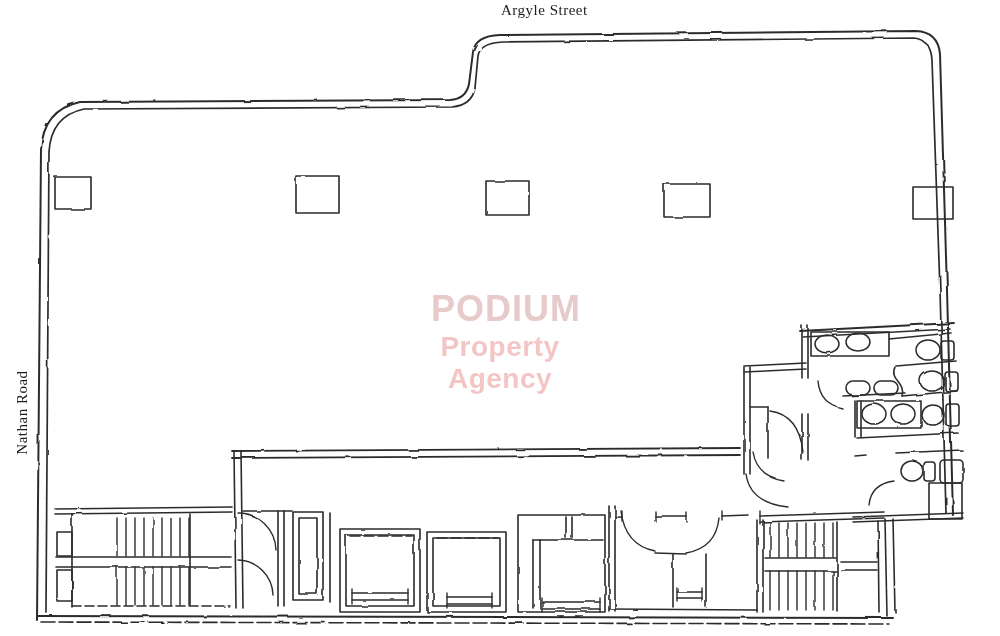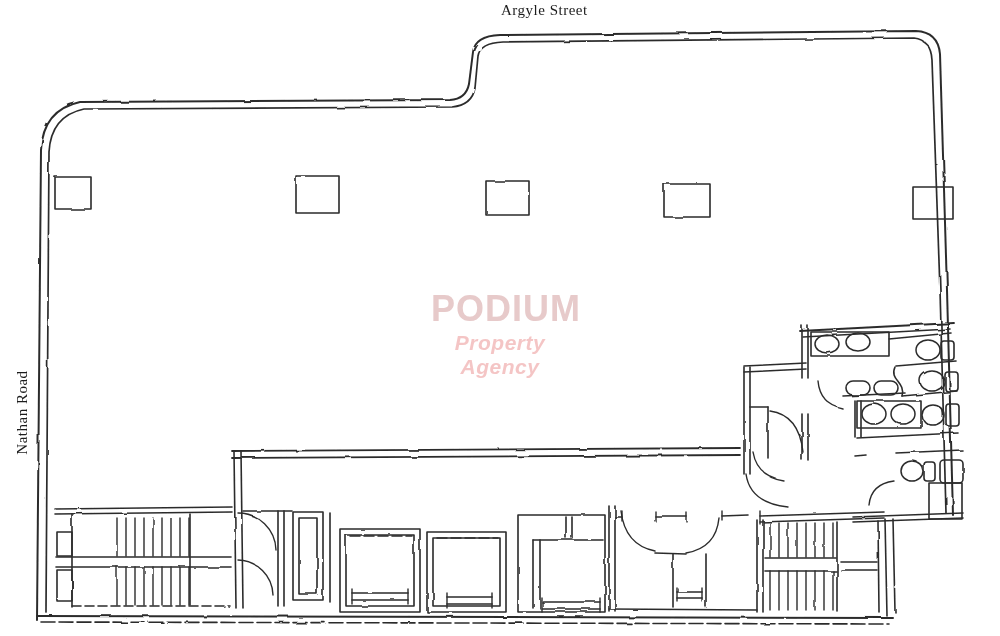--- a/index.html
+++ b/index.html
@@ -5,21 +5,21 @@
   html,body{margin:0;padding:0;background:#ffffff;}
   body{width:1000px;height:636px;position:relative;overflow:hidden;
        font-family:"Liberation Serif", serif;}
   #stage{position:absolute;inset:0;width:884px;height:636px;}
   svg{position:absolute;left:0;top:0;}
   .label{position:absolute;color:#1c1c1c;font-size:15px;letter-spacing:.5px;white-space:nowrap;}
   .label-vert{transform:rotate(-90deg);transform-origin:center center;text-align:center;}
   .wm{position:absolute;text-align:center;font-family:"Liberation Sans", sans-serif;
       user-select:none;pointer-events:none;}
   .wm-title{font-weight:bold;font-size:36px;letter-spacing:1px;}
-  .wm-sub{font-size:21px;letter-spacing:.5px;font-weight:bold;opacity:.85;font-style:italic;}
+  .wm-sub{font-size:28px;letter-spacing:.5px;font-weight:bold;opacity:.85;}
 </style>
 </head>
 <body>
 
 <div id="stage">
 
   <svg width="1000" height="636" viewBox="0 0 1000 636" xmlns="http://www.w3.org/2000/svg">
     <defs>
       <filter id="rough" x="-5%" y="-5%" width="110%" height="110%">
         <feTurbulence type="fractalNoise" baseFrequency="0.045" numOctaves="2" result="n"></feTurbulence>

